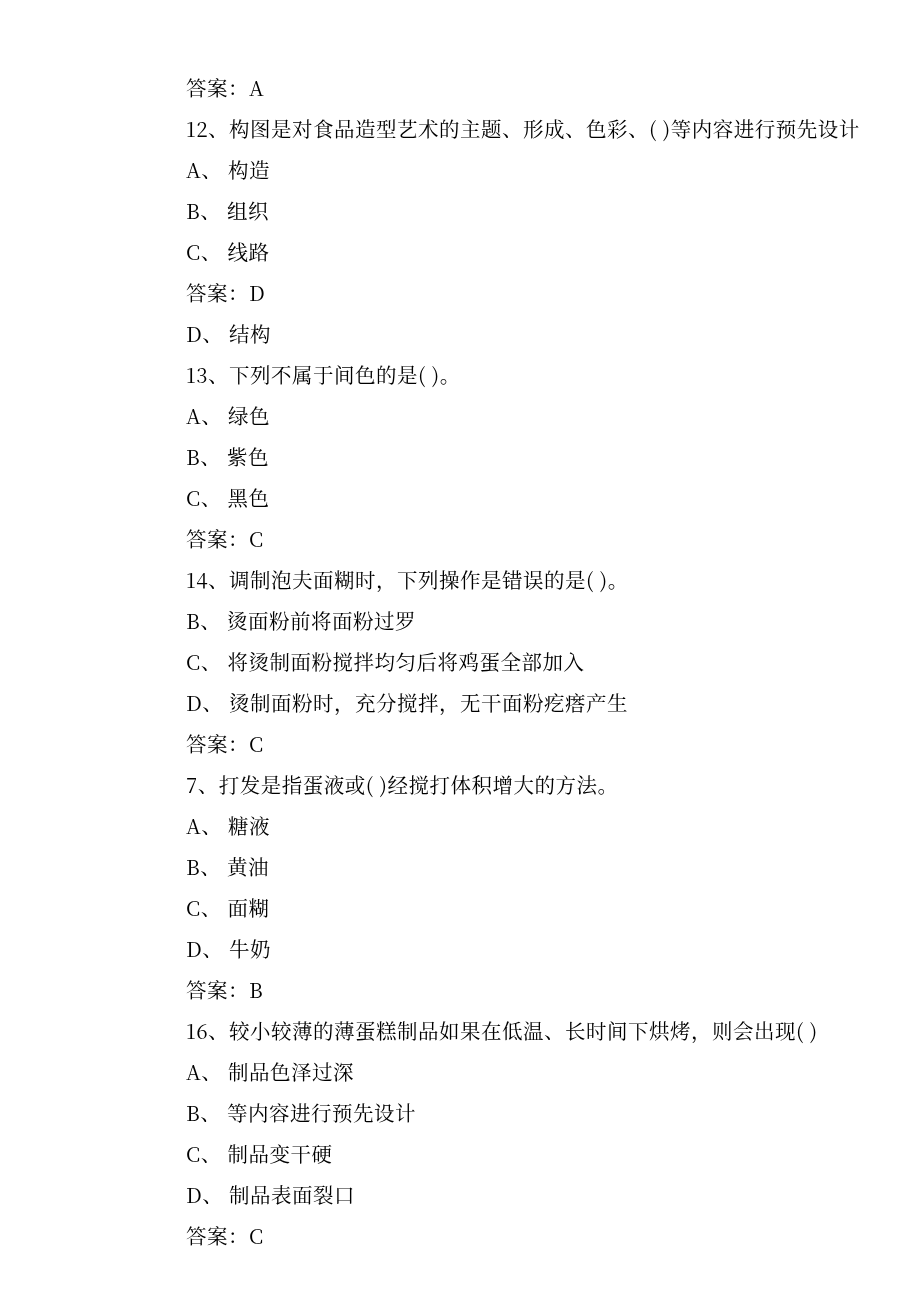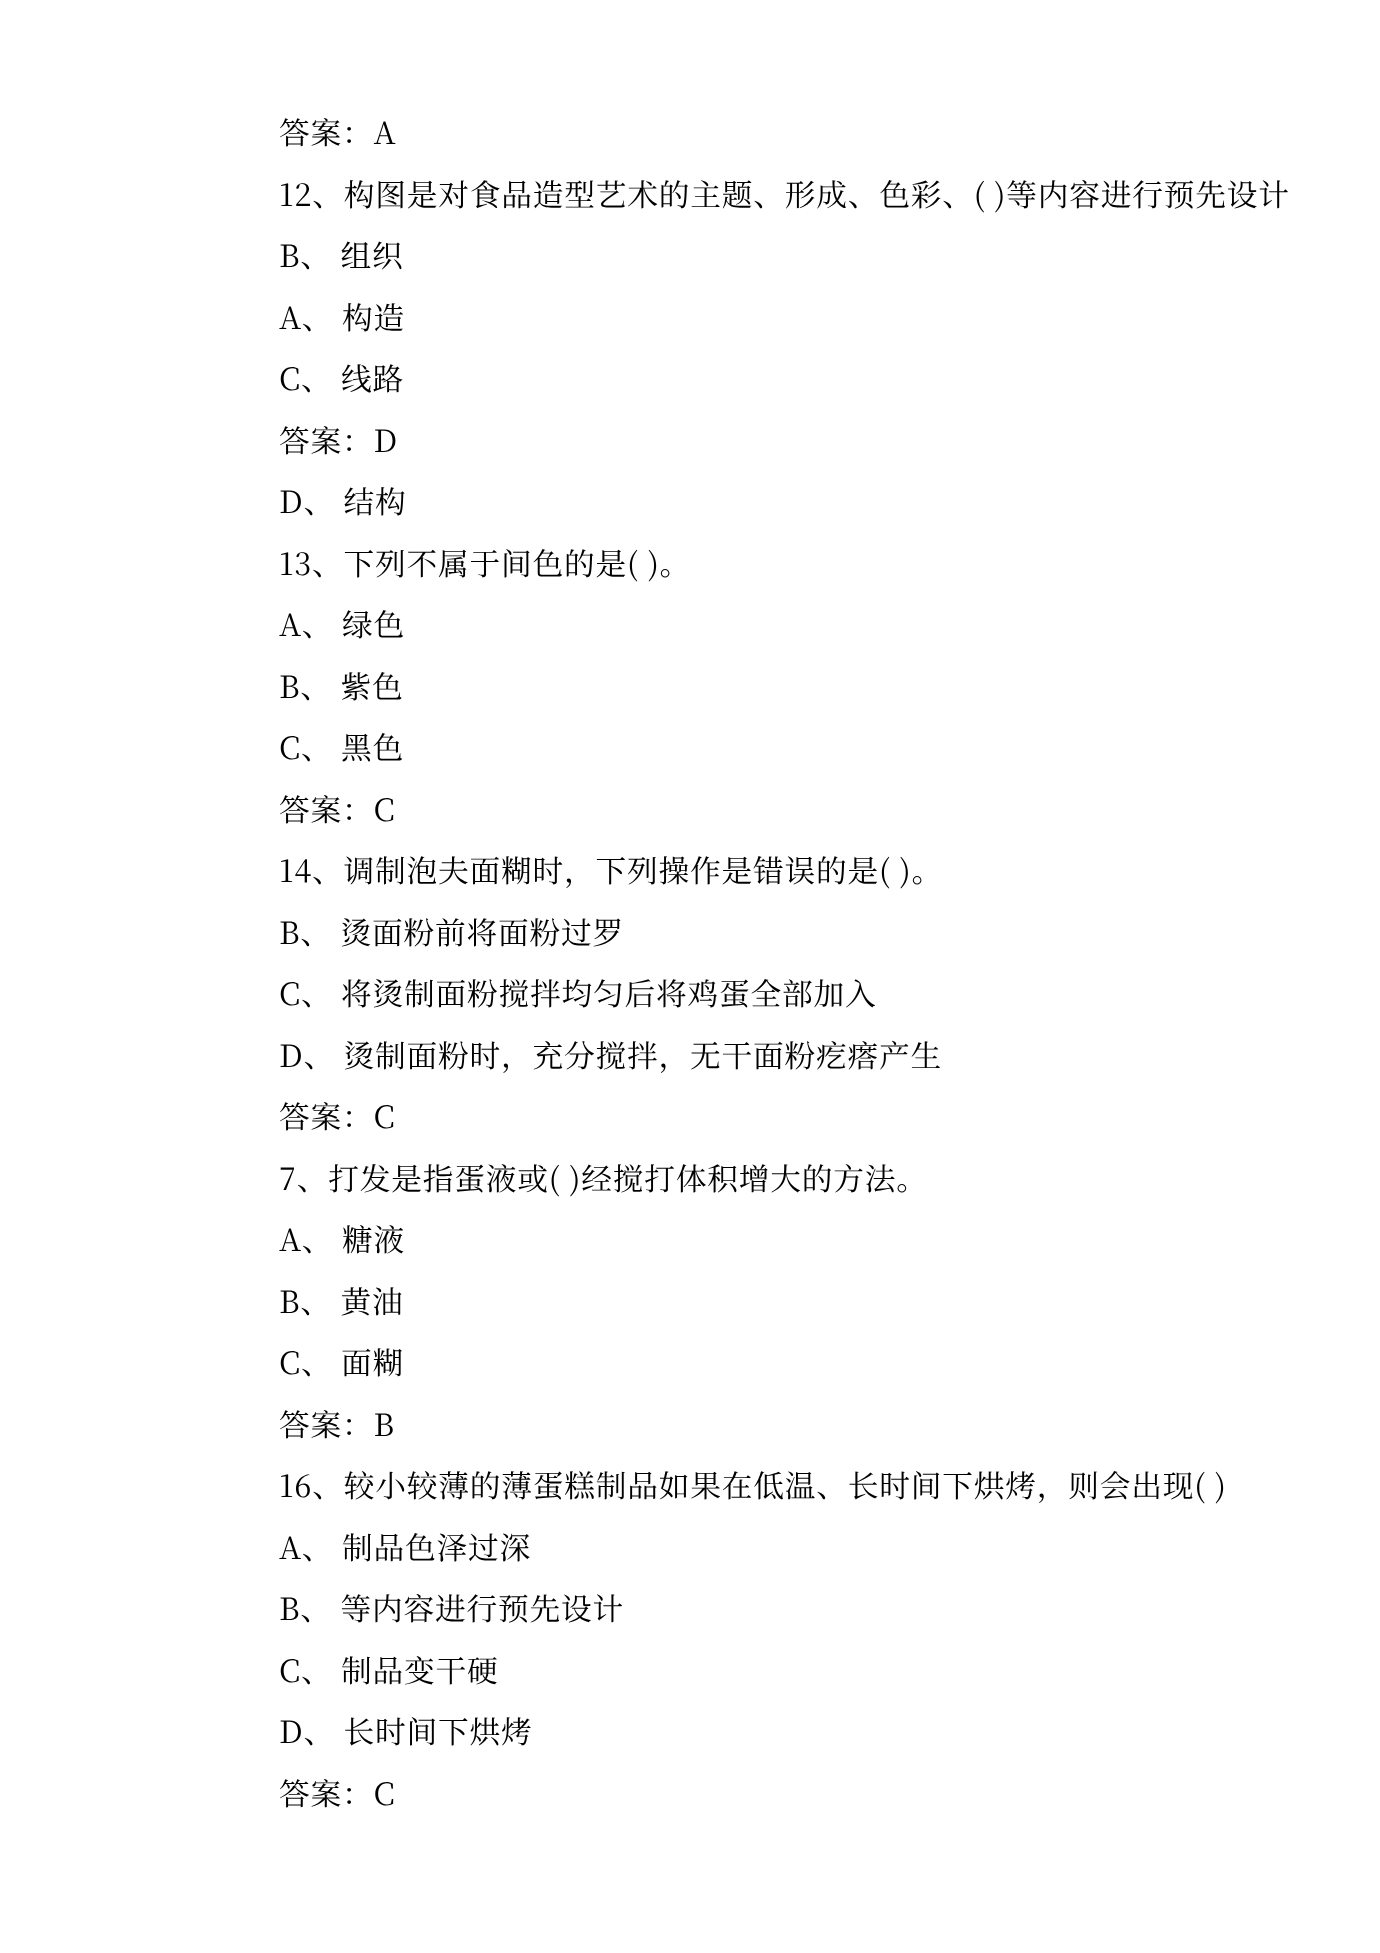--- a/index.html
+++ b/index.html
@@ -23,39 +23,40 @@
     white-space: pre-wrap;
     word-break: break-word;
   }
 </style>
 </head>
 <body>
 
 <div id="content">
     <div class="line">答案：A</div>
     <div class="line">12、构图是对食品造型艺术的主题、形成、色彩、( )等内容进行预先设计</div>
+    <div class="line">A、 构造</div>
     <div class="line">B、 组织</div>
-    <div class="line">A、 构造</div>
     <div class="line">C、 线路</div>
     <div class="line">答案：D</div>
     <div class="line">D、 结构</div>
     <div class="line">13、下列不属于间色的是( )。</div>
     <div class="line">A、 绿色</div>
     <div class="line">B、 紫色</div>
     <div class="line">C、 黑色</div>
     <div class="line">答案：C</div>
     <div class="line">14、调制泡夫面糊时，下列操作是错误的是( )。</div>
     <div class="line">B、 烫面粉前将面粉过罗</div>
     <div class="line">C、 将烫制面粉搅拌均匀后将鸡蛋全部加入</div>
     <div class="line">D、 烫制面粉时，充分搅拌，无干面粉疙瘩产生</div>
     <div class="line">答案：C</div>
     <div class="line">7、打发是指蛋液或( )经搅打体积增大的方法。</div>
     <div class="line">A、 糖液</div>
     <div class="line">B、 黄油</div>
     <div class="line">C、 面糊</div>
+    <div class="line">D、 牛奶</div>
     <div class="line">答案：B</div>
     <div class="line">16、较小较薄的薄蛋糕制品如果在低温、长时间下烘烤，则会出现( )</div>
     <div class="line">A、 制品色泽过深</div>
     <div class="line">B、 等内容进行预先设计</div>
     <div class="line">C、 制品变干硬</div>
-    <div class="line">D、 长时间下烘烤</div>
+    <div class="line">D、 制品表面裂口</div>
     <div class="line">答案：C</div>
   </div>
 
 </body></html>

